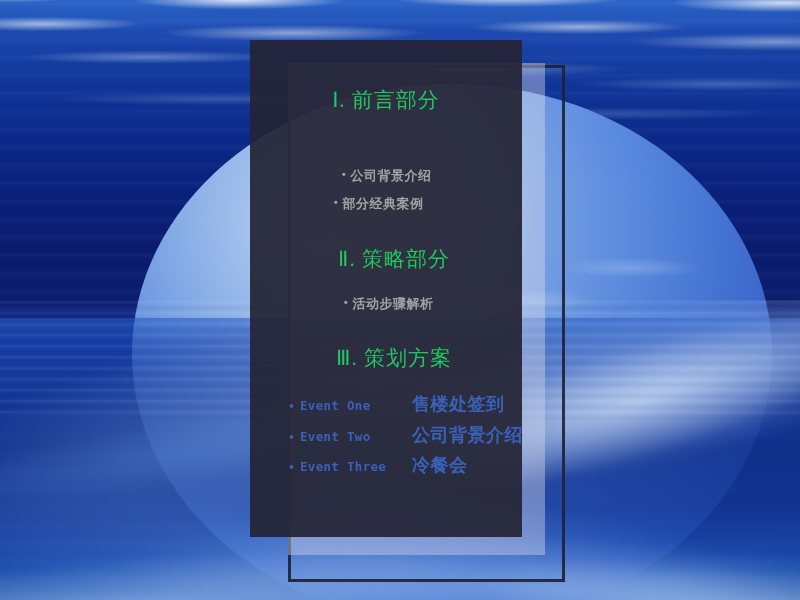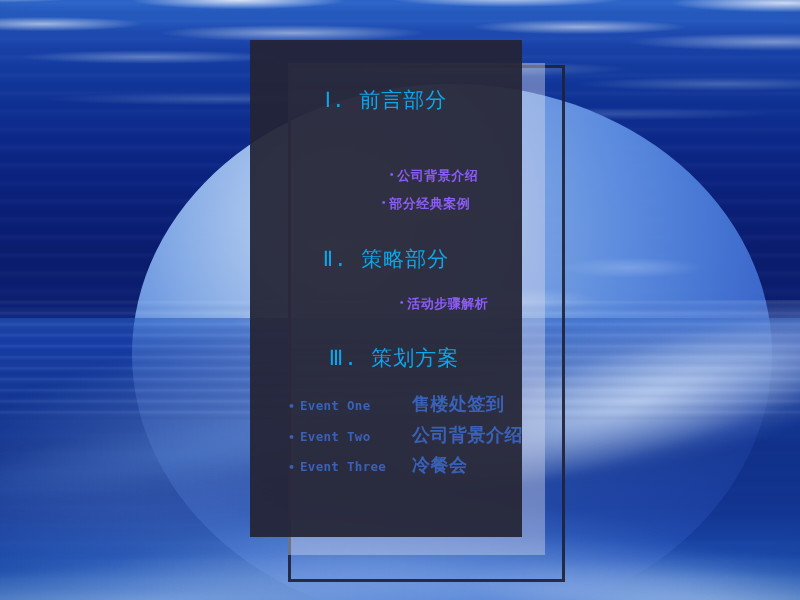--- a/index.html
+++ b/index.html
@@ -195,35 +195,34 @@
   
   .content {
     position:absolute;
     left:250px; top:40px;
     width:272px; height:497px;
     padding:0;
   }
 
   .section-heading {
     text-align:center;
-    font-family:Liberation Mono, monospace;
+    font-family:Liberation Serif, serif;
     font-size:21px;
-    color:#0ea5e9;
+    color:#22c55e;
     letter-spacing:1px;
     white-space:nowrap;
   }
   .sub-bullet {
     text-align:center;
-    font-family:Liberation Serif, serif;
+    font-family:Liberation Mono, monospace;
     font-size:13px;
     font-weight:bold;
-    color:#8b5cf6;
+    color:#a3a3a3;
     letter-spacing:.5px;
     white-space:nowrap;
-    margin-left:48px;
   }
   .sub-bullet .dot { font-size:11px; margin-right:3px; vertical-align:2px; }
 
   
   .event-row {
     display:flex;
     align-items:baseline;
     font-family:"DejaVu Sans Mono", "Liberation Mono", monospace;
     font-size:12.5px;
     font-weight:bold;
@@ -239,22 +238,22 @@
   .event-desc {
     font-family:"DejaVu Sans", "Liberation Sans", sans-serif;
     font-size:18px;
     letter-spacing:.5px;
   }
 
   
   .p-h1   { position:absolute; left:0; top:46px;  width:272px; }
   .p-b1   { position:absolute; left:0; top:127px; width:272px; }
   .p-b2   { position:absolute; left:0; top:155px; width:256px; }
-  .p-h2   { position:absolute; left:0; top:205px; width:272px; }
-  .p-b3   { position:absolute; left:8px; top:255px; width:276px; }
+  .p-h2   { position:absolute; left:8px; top:205px; width:272px; }
+  .p-b3   { position:absolute; left:0; top:255px; width:276px; }
   .p-h3   { position:absolute; left:8px; top:304px; width:272px; }
   .p-e1   { position:absolute; left:38px; top:352px; }
   .p-e2   { position:absolute; left:38px; top:383px; }
   .p-e3   { position:absolute; left:38px; top:413px; }
 </style>
 </head>
 <body>
 
 <div id="slide">
 

